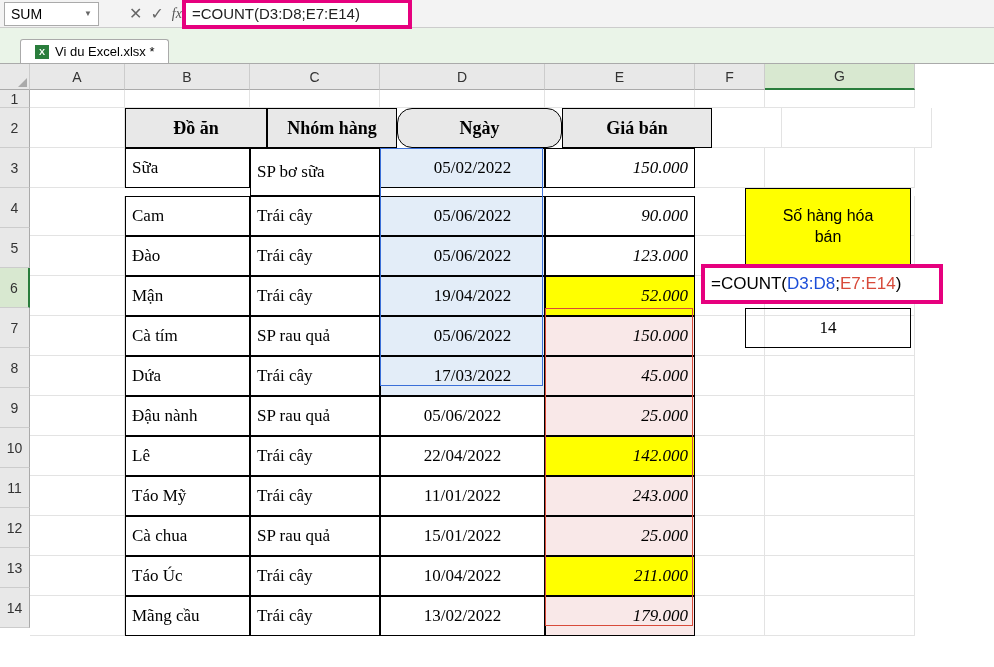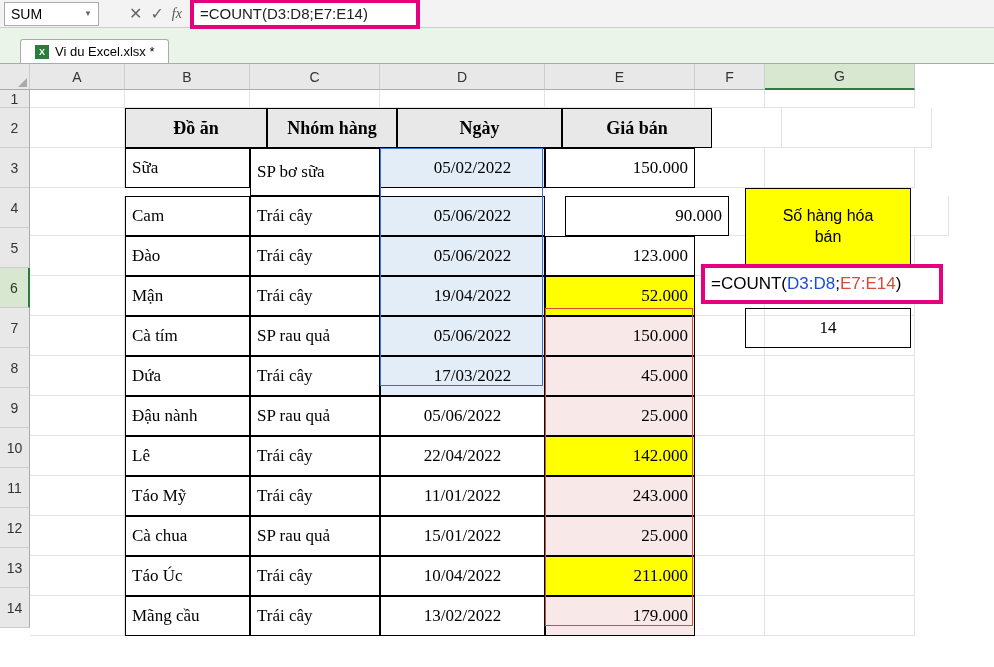--- a/index.html
+++ b/index.html
@@ -11,21 +11,21 @@
 }
 .namebox {
   width: 95px; height: 24px; background: #fff; border: 1px solid #aaa;
   padding: 2px 6px; font-size: 14px; display: flex; align-items: center;
   justify-content: space-between; margin-left: 4px;
 }
 .namebox-arrow { font-size: 8px; color: #666; }
 .fn-buttons { display: flex; margin-left: 30px; gap: 8px; align-items: center; }
 .fn-btn-icon { font-size: 14px; color: #555; font-family: 'Times New Roman', serif; font-style: italic; }
 .formula-bar-wrap {
-  border: 4px solid #e6007e; margin-left: 8px; padding: 2px 6px;
+  border: 4px solid #e6007e; padding: 2px 6px;
   background: #fff; height: 30px; display: flex; align-items: center;
   min-width: 230px;
 }
 .formula-bar { font-size: 15px; color: #222; }
 
 .tab-row {
   display: flex; align-items: flex-end; height: 36px;
   background: #eaf4e8; padding-left: 20px; border-bottom: 1px solid #aaa;
 }
 .file-tab {
@@ -71,21 +71,21 @@
   border-right: 1px solid #e3e3e3; border-bottom: 1px solid #e3e3e3;
   font-size: 16px; display: flex; align-items: center; padding: 0 6px;
   background: #fff; position: relative;
 }
 .cell.header-cell {
   background: #e8e8e8; border: 1.5px solid #000; font-weight: bold;
   font-size: 18px; justify-content: center; font-family: 'Times New Roman', serif;
 }
 .cell.tbl { border: 1.5px solid #000; font-size: 17px; font-family: 'Times New Roman', serif; }
 .cell.tbl.center { justify-content: center; }
-.cell.tbl.right { justify-content: flex-end; }
+.cell.tbl.right { justify-content: flex-end; font-style: italic; }
 
 .sel-d { background: #e3edf8 !important; padding-left: 26px; }
 .sel-e { background: #f9e8e8 !important; }
 .yellow { background: #ffff00 !important; }
 
 .range-border-blue {
   position: absolute; border: 1.5px solid #3a6fd8; pointer-events: none;
   z-index: 5;
 }
 .range-border-red {
@@ -173,40 +173,40 @@
           <div class="cell" style="width: 130px; height: 18px;"></div>
           <div class="cell" style="width: 165px; height: 18px;"></div>
           <div class="cell" style="width: 150px; height: 18px;"></div>
           <div class="cell" style="width: 70px; height: 18px;"></div>
           <div class="cell" style="width: 150px; height: 18px;"></div>
         </div>
         <div class="grid-row">
           <div class="cell" style="width: 95px; height: 40px;"></div>
           <div class="cell header-cell" style="width: 142px; height: 40px;">Đồ ăn</div>
           <div class="cell header-cell" style="width: 130px; height: 40px;">Nhóm hàng</div>
-          <div class="cell header-cell" style="width: 165px; height: 40px;">Ngày</div>
+          <div class="cell header-cell" style="width: 165px; height: 40px; border-radius: 15px;">Ngày</div>
           <div class="cell header-cell" style="width: 150px; height: 40px;">Giá bán</div>
           <div class="cell" style="width: 70px; height: 40px;"></div>
           <div class="cell" style="width: 150px; height: 40px;"></div>
         </div>
         <div class="grid-row">
           <div class="cell" style="width: 95px; height: 40px;"></div>
           <div class="cell tbl" style="width: 125px; height: 40px;">Sữa</div>
           <div class="cell tbl" style="width: 130px; height: 48px;">SP bơ sữa</div>
           <div class="cell tbl center sel-d" style="width: 165px; height: 40px;">05/02/2022</div>
           <div class="cell tbl right" style="width: 150px; height: 40px;">150.000</div>
           <div class="cell" style="width: 70px; height: 40px;"></div>
           <div class="cell" style="width: 150px; height: 40px;"></div>
         </div>
         <div class="grid-row">
           <div class="cell" style="width: 95px; height: 40px;"></div>
           <div class="cell tbl" style="width: 125px; height: 40px;">Cam</div>
           <div class="cell tbl" style="width: 130px; height: 40px;">Trái cây</div>
           <div class="cell tbl center sel-d" style="width: 165px; height: 40px;">05/06/2022</div>
-          <div class="cell tbl right" style="width: 164px; height: 40px; margin-left: 20px;">90.000</div>
+          <div class="cell tbl right" style="width: 150px; height: 40px;">90.000</div>
           <div class="cell" style="width: 70px; height: 40px;"></div>
           <div class="cell" style="width: 150px; height: 40px;"></div>
         </div>
         <div class="grid-row">
           <div class="cell" style="width: 95px; height: 40px;"></div>
           <div class="cell tbl" style="width: 125px; height: 40px;">Đào</div>
           <div class="cell tbl" style="width: 130px; height: 40px;">Trái cây</div>
           <div class="cell tbl center sel-d" style="width: 165px; height: 40px;">05/06/2022</div>
           <div class="cell tbl right" style="width: 150px; height: 40px;">123.000</div>
           <div class="cell" style="width: 70px; height: 40px;"></div>

